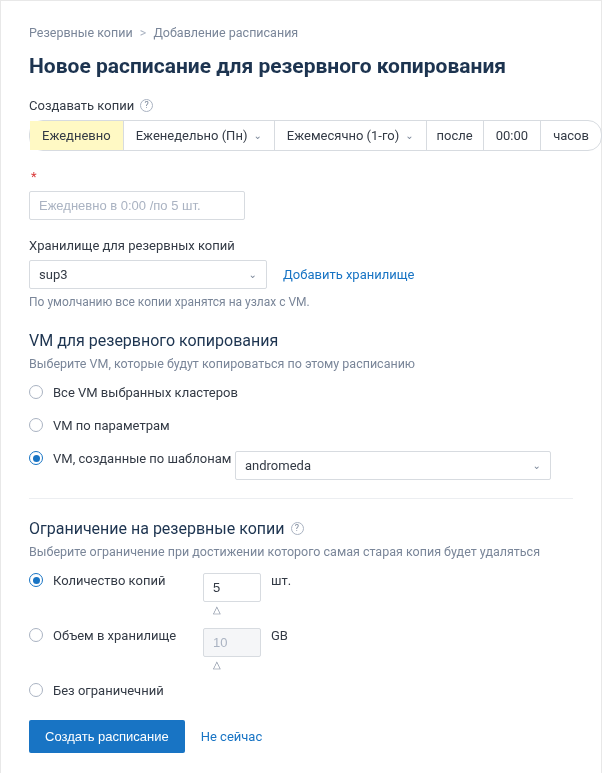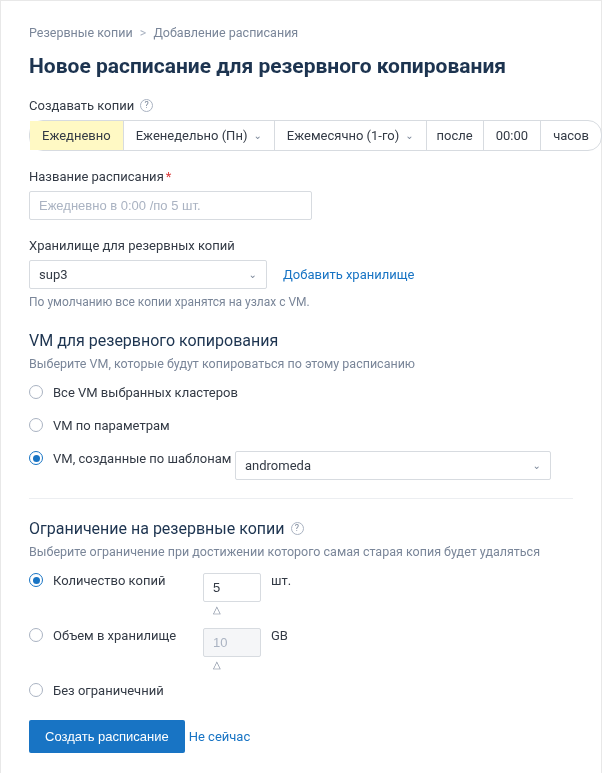--- a/index.html
+++ b/index.html
@@ -90,21 +90,21 @@
   .text-input, .select {
     border: 1px solid #d7dbe0;
     border-radius: 2px;
     padding: 6px 9px;
     font-size: 13px;
     background: #fff;
     color: #333a45;
   }
   .text-input::placeholder { color: #aab3c2; }
   .text-input {
-    width: 283px;
+    width: 216px;
     display: block;
     margin-bottom: 18px;
   }
   .row {
     display: flex;
     align-items: center;
     gap: 16px;
   }
   .select {
     width: 238px;
@@ -192,21 +192,21 @@
     font-size: 10px;
     color: #7a8699;
   }
   .unit {
     margin-left: 10px;
     font-size: 13px;
   }
   .actions {
     display: flex;
     align-items: center;
-    gap: 4px;
+    gap: 16px;
     margin-top: 22px;
   }
   .btn-primary {
     background: #1874c4;
     color: #fff;
     border: none;
     border-radius: 2px;
     padding: 9px 16px;
     font-size: 13px;
     cursor: pointer;
@@ -241,21 +241,20 @@
     <div class="seg-opt">
       <span>Ежемесячно (1-го)</span>
       <span class="chev">⌄</span>
     </div>
     <div class="after-label">после</div>
     <div class="time-val">00:00</div>
     <div class="hours-label">часов</div>
   </div>
 
   <div class="field-label">
-    <span>Название расписания</span>
     <span class="req">*</span>
   </div>
   <input class="text-input" type="text" placeholder="Ежедневно в 0:00 /по 5 шт." style="">
 
   <div class="field-label">Хранилище для резервных копий</div>
   <div class="row">
     <div class="select">
       <span>sup3</span>
       <span class="chev">⌄</span>
     </div>

